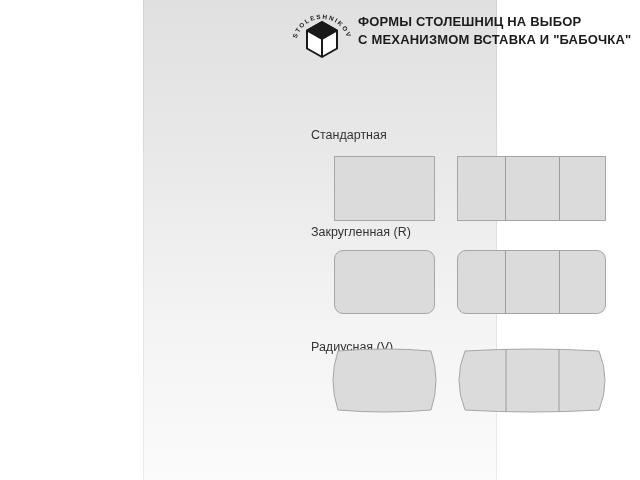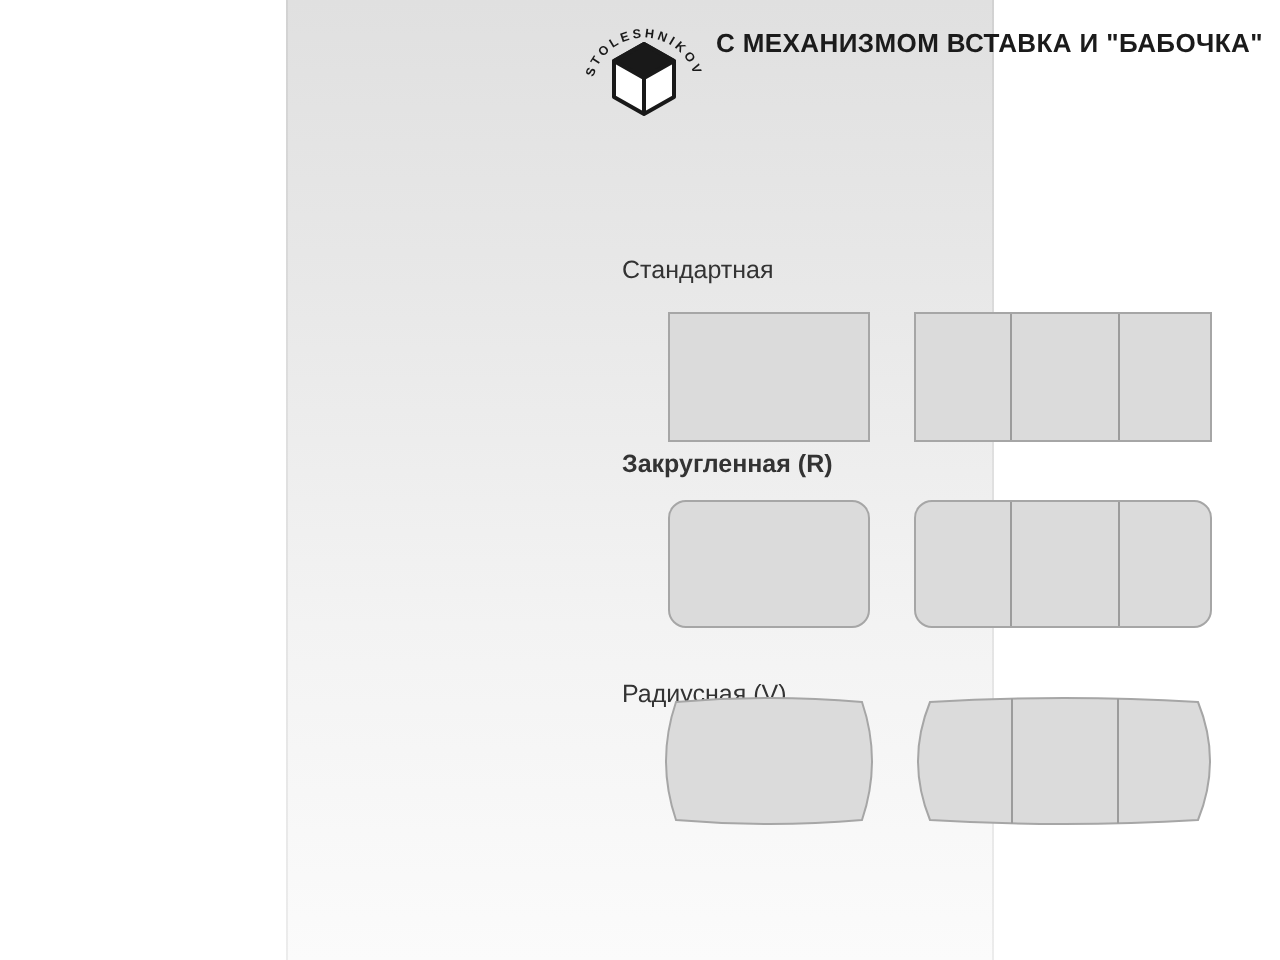--- a/index.html
+++ b/index.html
@@ -27,21 +27,21 @@
     font-size:13px;font-weight:bold;line-height:17.5px;
     color:#1b1b1b;letter-spacing:0.2px;white-space:nowrap;
   }
 
   
   .row-label{
     position:absolute;left:167px;
     font-size:12.5px;color:#333333;white-space:nowrap;
   }
   .label-1{top:128px;}
-  .label-2{top:225px;font-weight:bold;}
+  .label-2{top:225px;}
   .label-3{top:340px;}
 
   
   .shape{
     position:absolute;box-sizing:border-box;
     background:#dbdbdb;border:1px solid #a6a6a6;
   }
   .r1-left {left:190px;top:156px;width:101px;height:65px;}
   .r1-right{left:313px;top:156px;width:149px;height:65px;}
   .r2-left {left:190px;top:250px;width:101px;height:64px;border-radius:9px;}
@@ -68,20 +68,21 @@
         <textPath href="#arcPath" startOffset="50%" text-anchor="middle">STOLESHNIKOV</textPath>
       </text>
       <g stroke="#191919" stroke-width="2" stroke-linejoin="round">
         <polygon points="32,17 47,25.5 47,43.5 32,52 17,43.5 17,25.5" fill="#ffffff"></polygon>
         <line x1="32" y1="34" x2="32" y2="52"></line>
         <polygon points="32,17 47,25.5 32,34 17,25.5" fill="#191919"></polygon>
       </g>
     </svg>
 
     <div class="title">
+      <div>ФОРМЫ СТОЛЕШНИЦ НА ВЫБОР</div>
       <div>С МЕХАНИЗМОМ ВСТАВКА И "БАБОЧКА"</div>
     </div>
 
     <div class="row-label label-1">Стандартная</div>
     <div class="shape r1-left"></div>
     <div class="shape r1-right">
       <span class="divider d1"></span>
       <span class="divider d2"></span>
     </div>
 

